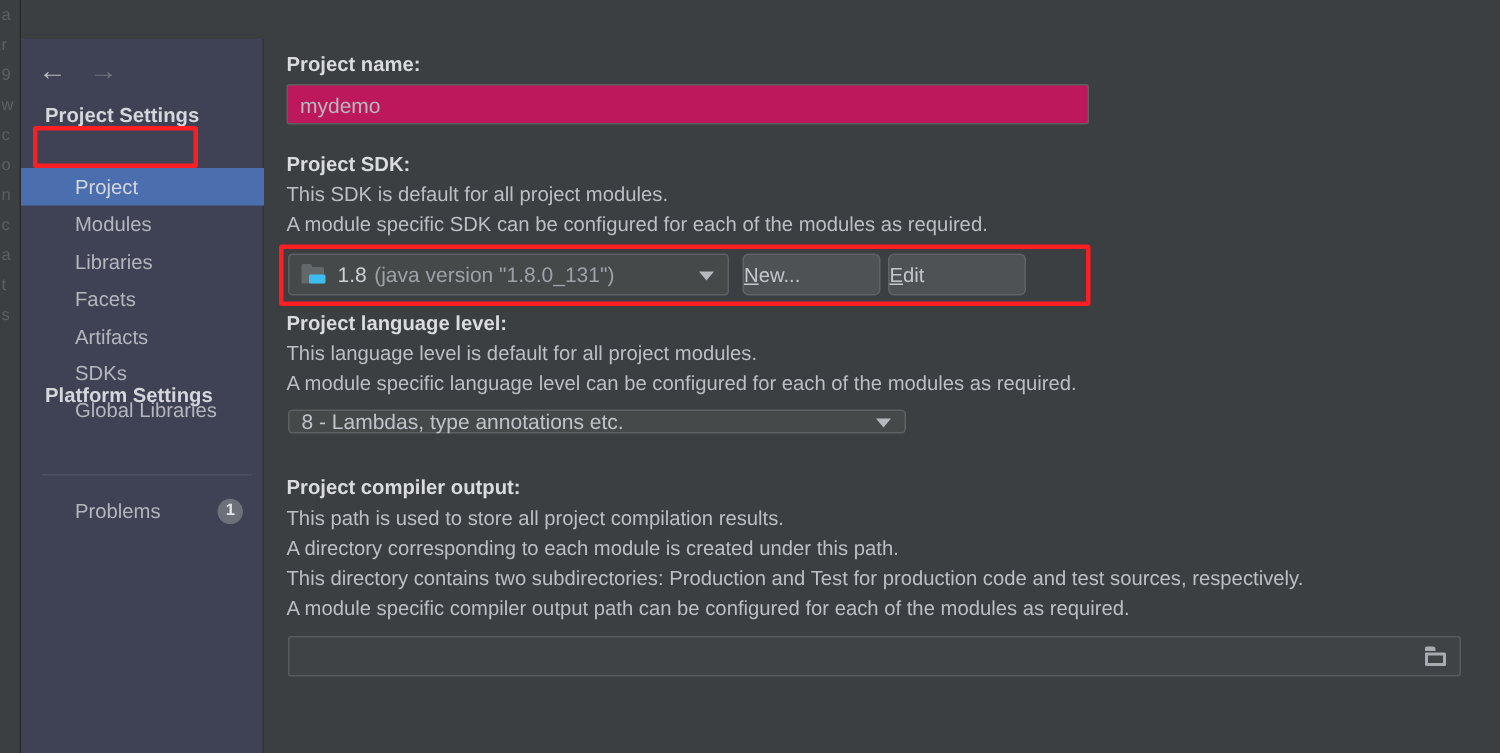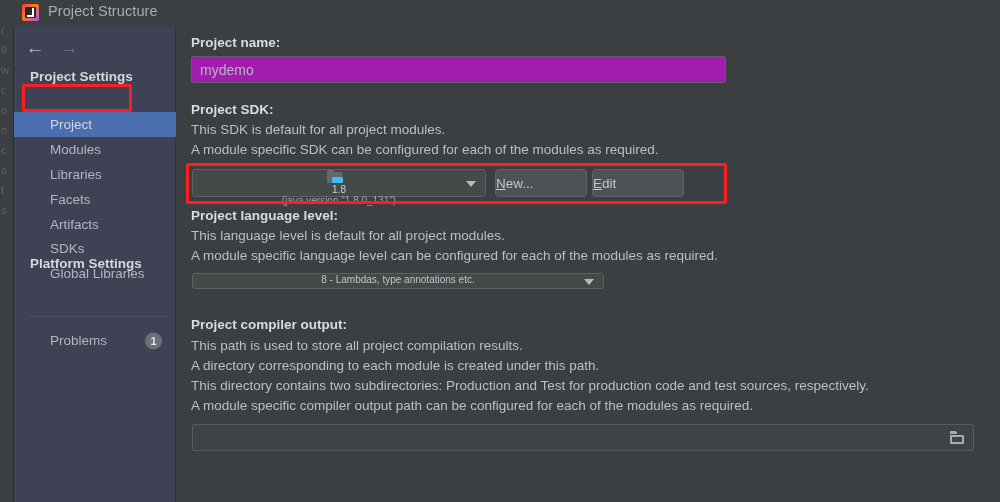--- a/index.html
+++ b/index.html
@@ -126,39 +126,38 @@
     white-space: nowrap;
   }
   .lbl {
     position: absolute;
     font-size: 13.5px; color: #bcbfc4;
     white-space: nowrap;
   }
 
   .textfield {
     position: absolute;
-    background: #a21caf;
+    background: #be185d;
     border: 1px solid #5c6163;
     border-radius: 2px;
     display: flex; align-items: center;
     padding: 0 8px;
     font-size: 14px; color: #b6b9be;
     cursor: text;
   }
 
   .combo {
     position: absolute;
     background: #45494a;
     border: 1px solid #5c6163;
     border-radius: 3px;
     display: flex; align-items: center;
     padding: 0 8px;
-    font-size: 10px; color: #c0c3c8;
+    font-size: 14px; color: #c0c3c8;
     cursor: pointer;
-    flex-direction: column;
   }
   .combo .caret {
     position: absolute; right: 9px; top: 50%;
     margin-top: -2px;
     width: 0; height: 0;
     border-left: 5px solid transparent;
     border-right: 5px solid transparent;
     border-top: 6px solid #b6b9be;
   }
   .sdk-icon {
@@ -245,26 +244,20 @@
     <span>w</span>
     <span>c</span>
     <span>o</span>
     <span>n</span>
     <span>c</span>
     <span>a</span>
     <span>t</span>
     <span>s</span>
   </div>
 
-  <div class="titlebar">
-    <div class="title-icon">
-        <i></i>
-      </div>
-    <div class="title-text">Project Structure</div>
-  </div>
 
   <div class="sidebar">
 
     <div class="nav-arrows">
       <div class="arrow back">←</div>
       <div class="arrow fwd">→</div>
     </div>
 
     <div class="group-title" style="top:43px;">Project Settings</div>
 

